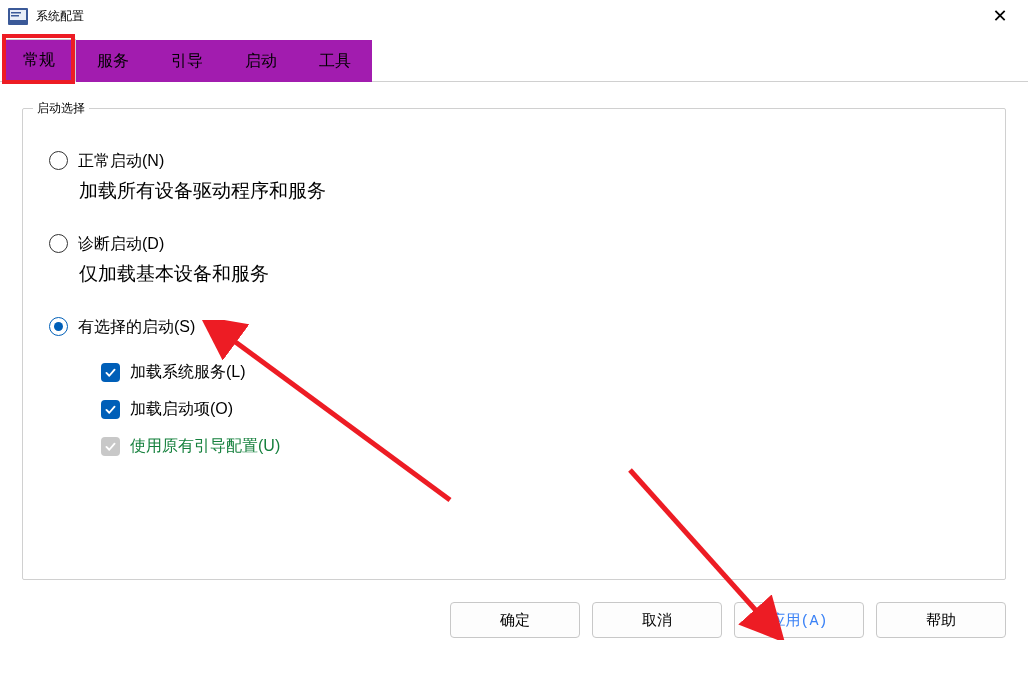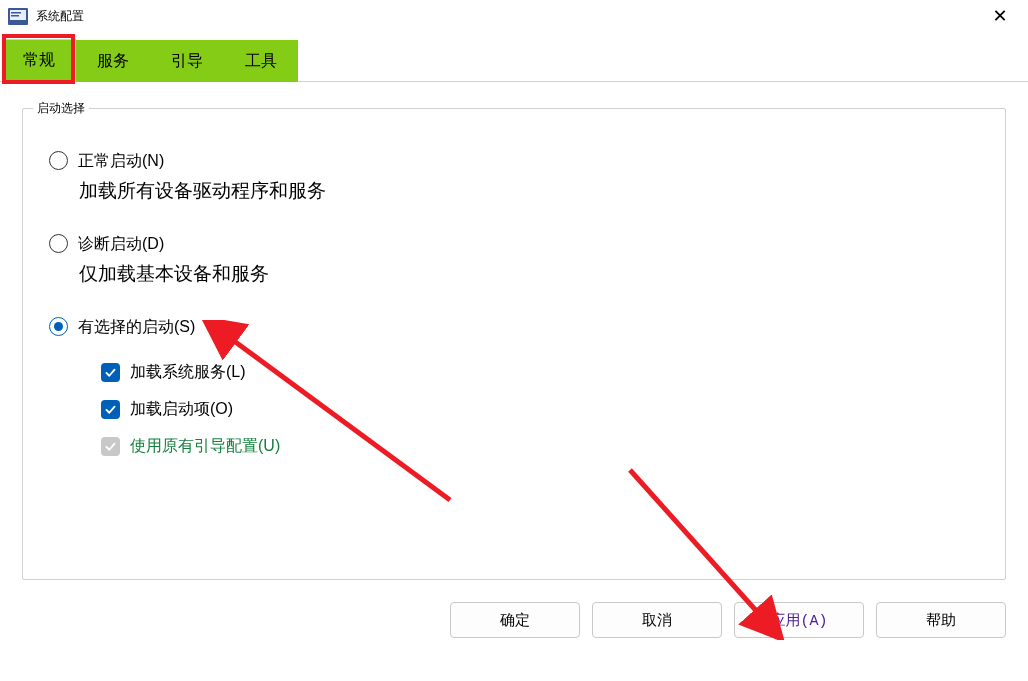--- a/index.html
+++ b/index.html
@@ -51,21 +51,21 @@
       align-items: flex-end;
     }
     .tab {
       padding: 10px 20px 10px 20px;
       font-size: 16px;
       cursor: pointer;
       border: 1px solid transparent;
       border-bottom: none;
       position: relative;
       top: 1px;
-      background: #84cc16;
+      background: #a21caf;
     }
     .tab.active {
       border-color: #d0d0d0;
       border-bottom: 1px solid #fff;
     }
     .tab-highlight {
       position: absolute;
       border: 4px solid #ed1c24;
       pointer-events: none;
     }
@@ -155,21 +155,21 @@
       min-width: 130px;
       height: 36px;
       border: 1px solid #c8c8c8;
       background: #fdfdfd;
       border-radius: 4px;
       font-size: 15px;
       cursor: pointer;
       font-family: Liberation Mono, monospace;
     }
     .btn.disabled {
-      color: #4c1d95;
+      color: #3b82f6;
       cursor: default;
     }
     .annot-arrow {
       position: absolute;
       pointer-events: none;
     }
   </style>
 </head>
 <body>
 
@@ -192,20 +192,23 @@
   <div class="tab active">
     <span>常规</span>
   </div>
   <div class="tab">
     <span>服务</span>
   </div>
   <div class="tab">
     <span>引导</span>
   </div>
   <div class="tab">
+    <span>启动</span>
+  </div>
+  <div class="tab">
     <span>工具</span>
   </div>
 </div>
 
 <div class="tab-highlight" style="left:2px; top:34px; width:73px; height:50px;"></div>
 
 <div class="content">
   <fieldset class="group">
     <legend>启动选择</legend>
 

